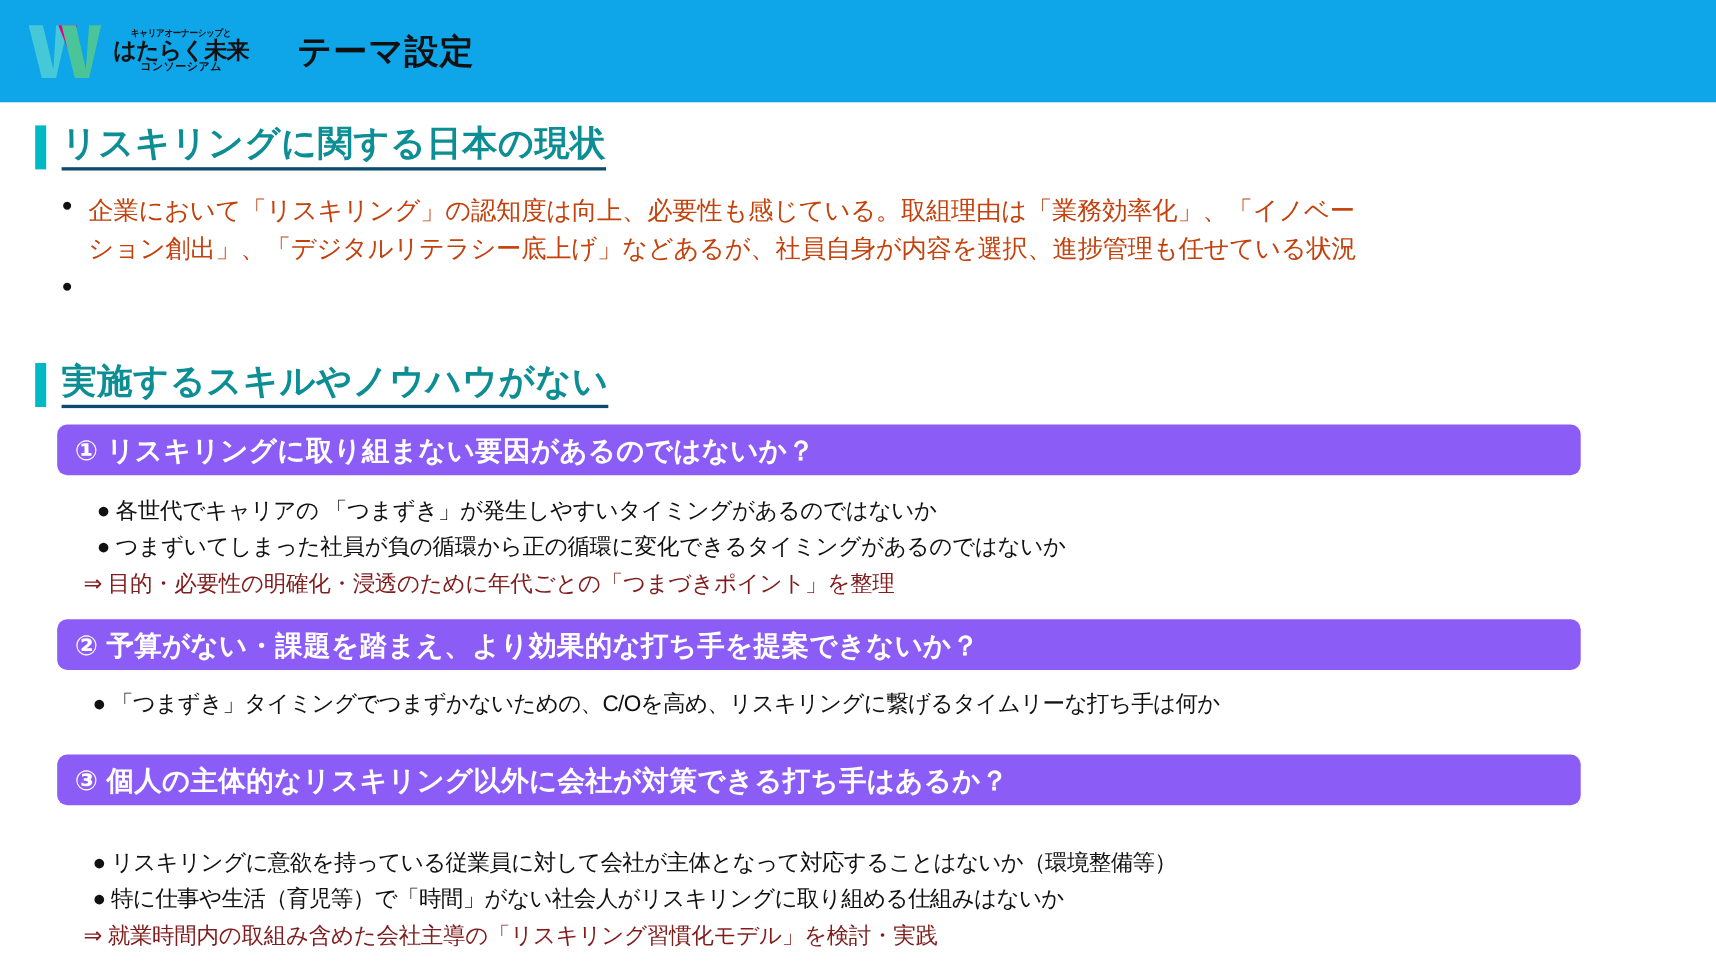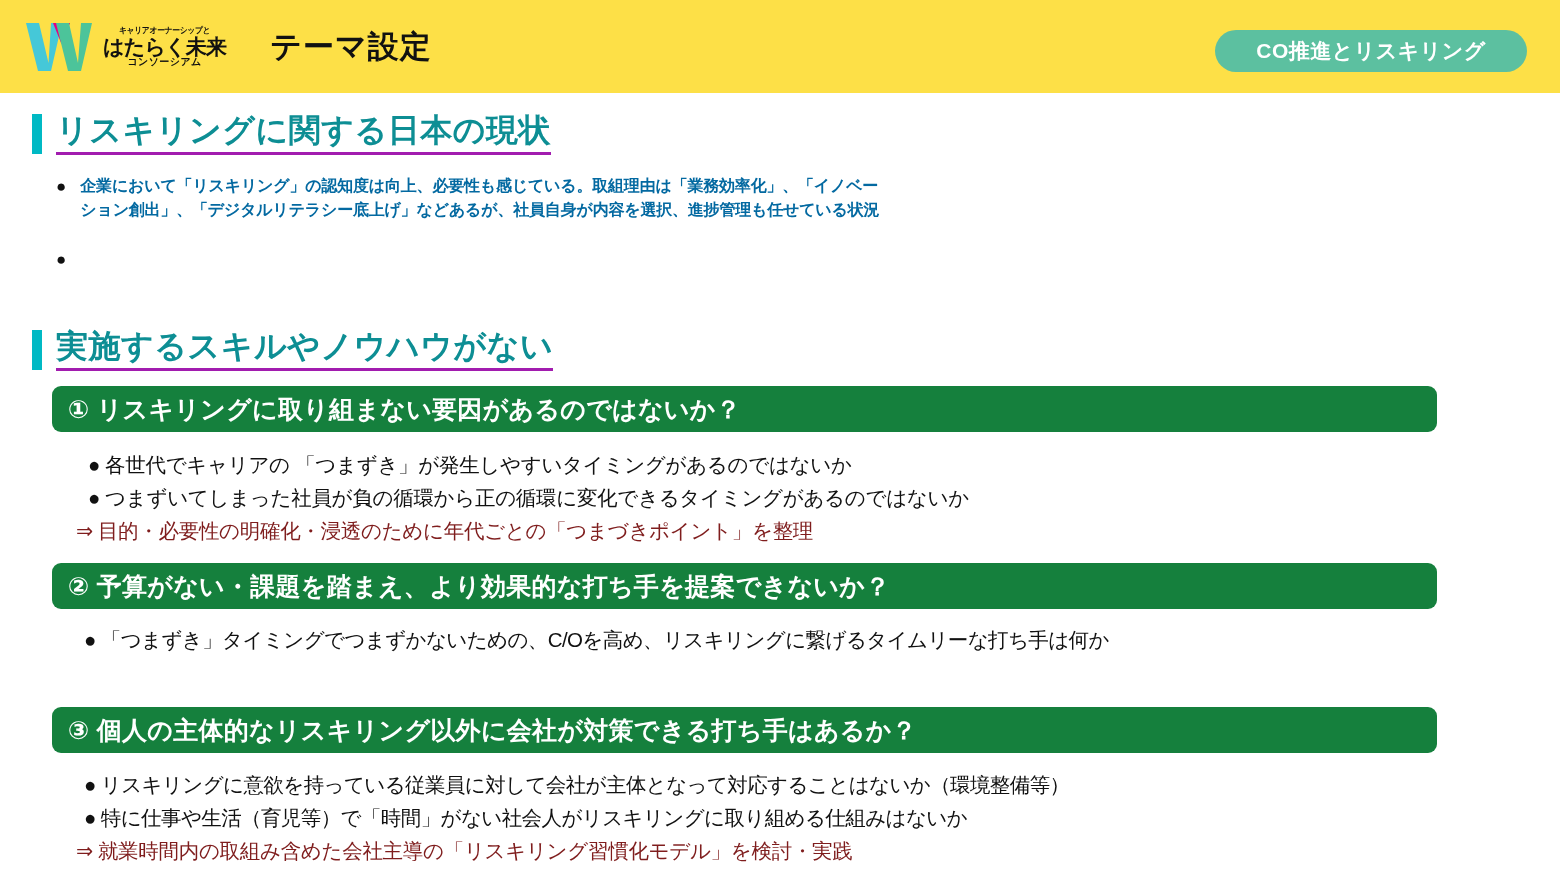--- a/index.html
+++ b/index.html
@@ -15,21 +15,21 @@
     overflow: hidden;
     position: relative;
   }
 
   
   .header {
     position: absolute;
     left: 0; top: 0;
     width: 1560px;
     height: 93px;
-    background: #fde047;
+    background: #0ea5e9;
     display: flex;
     align-items: center;
   }
   .logo-block {
     display: flex;
     align-items: center;
     margin-left: 26px;
     gap: 9px;
   }
   .logo-mark { width: 68px; height: 52px; display: block; }
@@ -98,54 +98,53 @@
     margin-right: 14px;
     flex: none;
     margin-top: 2px;
   }
   .sec-title {
     font-size: 32px;
     font-weight: bold;
     color: #0d8e94;
     letter-spacing: 0.5px;
     line-height: 1.15;
-    border-bottom: 3px solid #a21caf;
+    border-bottom: 3px solid #0c4a6e;
     padding-bottom: 3px;
     white-space: nowrap;
   }
 
   
   .bullet-row {
     position: absolute;
     display: flex;
     align-items: flex-start;
   }
   .bullet-dot {
     font-size: 17px;
     line-height: 1.55;
     margin-right: 14px;
     color: #111;
     flex: none;
   }
   .bullet-text {
-    font-size: 16px;
+    font-size: 23px;
     line-height: 1.52;
-    color: #0369a1;
+    color: #c2410c;
     letter-spacing: -0.2px;
     white-space: pre-line;
-    font-weight: bold;
   }
 
   
   .band {
     position: absolute;
     left: 52px;
     width: 1385px;
     height: 46px;
-    background: #15803d;
+    background: #8b5cf6;
     border-radius: 9px;
     display: flex;
     align-items: center;
     box-sizing: border-box;
     padding-left: 16px;
   }
   .band-label {
     color: #ffffff;
     font-size: 25px;
     font-weight: bold;
@@ -182,21 +181,20 @@
     </svg>
     <div class="logo-words">
       <div class="logo-tag">キャリアオーナーシップと</div>
       <div class="logo-main">はたらく未来</div>
       <div class="logo-sub">コンソーシアム</div>
     </div>
   </div>
 
   <div class="header-title">テーマ設定</div>
 
-  <div class="header-badge">CO推進とリスキリング</div>
 </div>
 
 <div class="sec-head" style="left:32px; top:112px;">
   <div class="sec-bar"></div>
   <div class="sec-title">リスキリングに関する日本の現状</div>
 </div>
 
 <div class="bullet-row" style="left:56px; top:174px; width:1320px;">
   <div class="bullet-dot">●</div>
   <div class="bullet-text">企業において「リスキリング」の認知度は向上、必要性も感じている。取組理由は「業務効率化」、「イノベー
@@ -229,21 +227,21 @@
 
 <div class="band" style="top:563px;">
   <div class="band-label">② 予算がない・課題を踏まえ、より効果的な打ち手を提案できないか？</div>
 </div>
 <div class="sub-group" style="left:84px; top:623px;">
   <div class="sub-line tight">
     <span class="mark">●</span><span>「つまずき」タイミングでつまずかないための、C/Oを高め、リスキリングに繋げるタイムリーな打ち手は何か</span>
   </div>
 </div>
 
-<div class="band" style="top:707px;">
+<div class="band" style="top:686px;">
   <div class="band-label">③ 個人の主体的なリスキリング以外に会社が対策できる打ち手はあるか？</div>
 </div>
 <div class="sub-group" style="left:84px; top:768px;">
   <div class="sub-line tight">
     <span class="mark">●</span><span>リスキリングに意欲を持っている従業員に対して会社が主体となって対応することはないか（環境整備等）</span>
   </div>
   <div class="sub-line tight">
     <span class="mark">●</span><span>特に仕事や生活（育児等）で「時間」がない社会人がリスキリングに取り組める仕組みはないか</span>
   </div>
   <div class="sub-line arrow" style="margin-left:-8px;">

